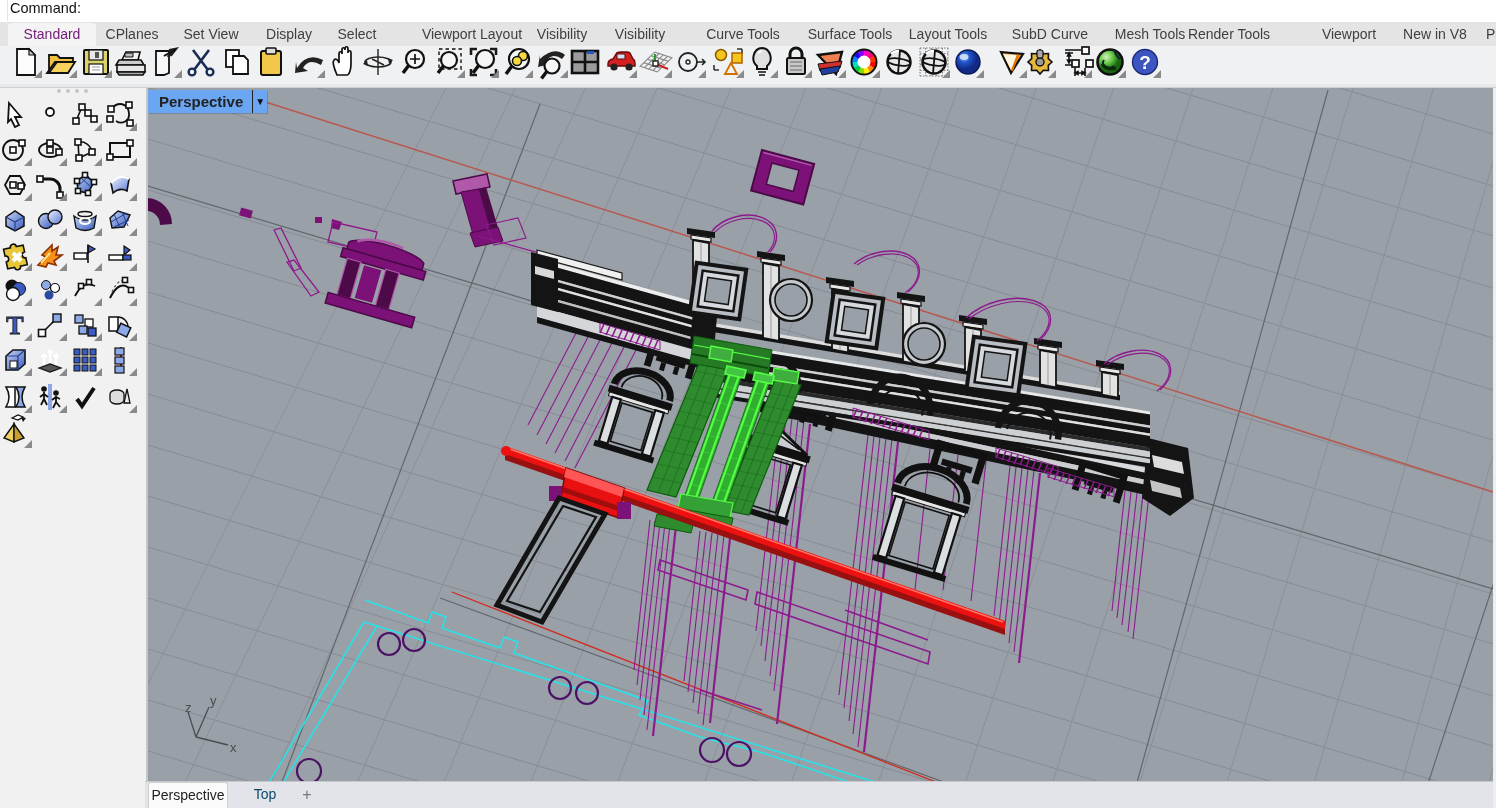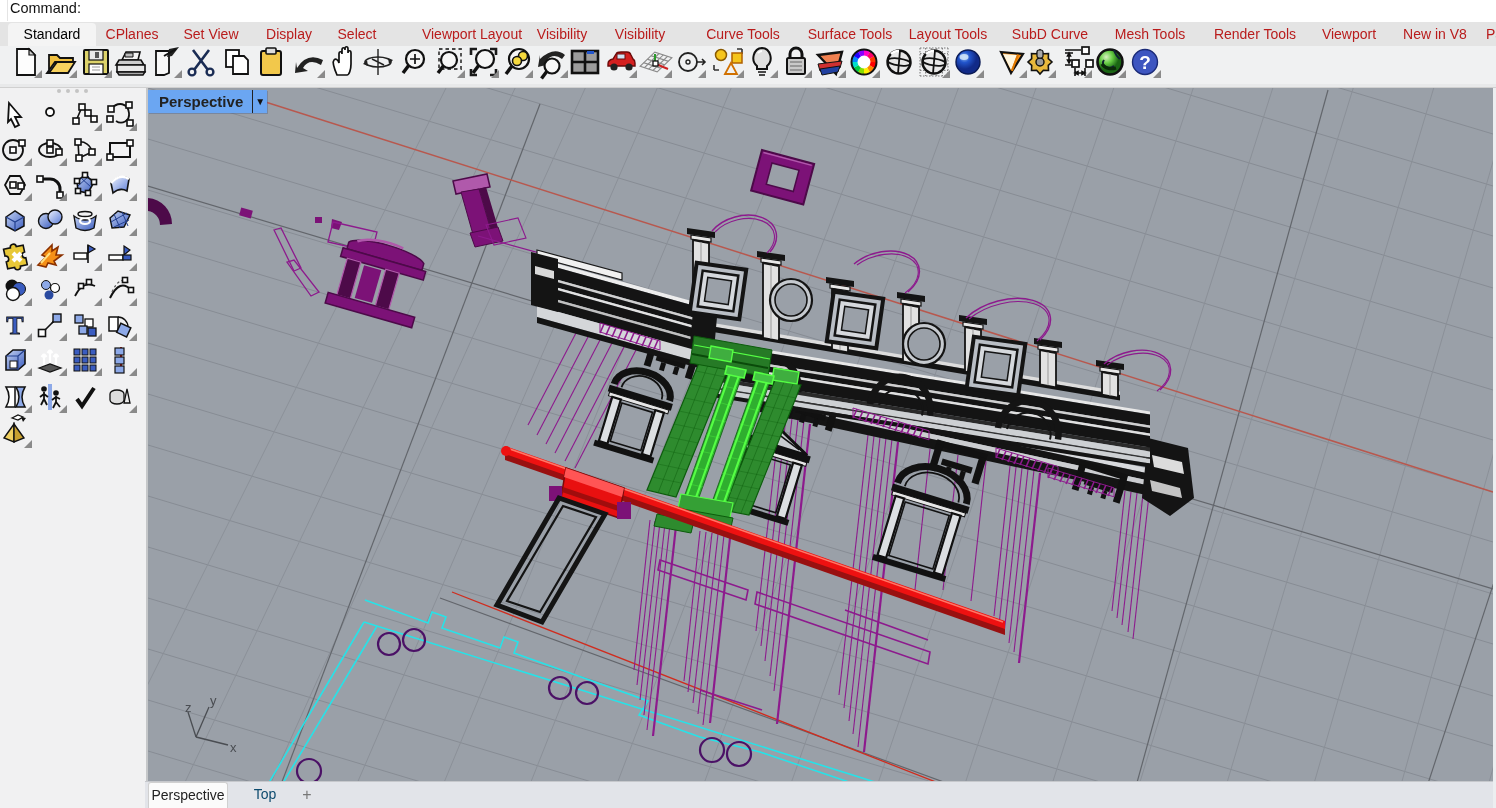--- a/index.html
+++ b/index.html
@@ -1,22 +1,22 @@
 <!DOCTYPE html>
 <html><head><meta charset="utf-8"><style>
 *{margin:0;padding:0;box-sizing:border-box}
 html,body{width:1496px;height:808px;overflow:hidden;font-family:"Liberation Sans",sans-serif;background:#fff}
 #page{position:relative;width:1496px;height:808px}
 #cmdbar{position:absolute;left:0;top:0;width:1496px;height:22px;background:#fff}
 #cmdline{position:absolute;left:7px;top:0;width:1px;height:21px;background:#e4e4e4}
 #cmdbar span{position:absolute;left:10px;top:0px;font-size:14.5px;font-weight:normal;color:#111}
 #tbdots{position:absolute;left:8px;top:50px;width:4px;height:26px;background:radial-gradient(circle 2px at 2px 3px,#b9b9b9 60%,transparent 61%),radial-gradient(circle 2px at 2px 12px,#b9b9b9 60%,transparent 61%),radial-gradient(circle 2px at 2px 21px,#b9b9b9 60%,transparent 61%)}
 #tabstrip{position:absolute;left:0;top:22px;width:1496px;height:24px;background:#e4e4e4}
-.tab{position:absolute;top:0;height:24px;line-height:24px;text-align:center;font-size:14px;color:#b91c1c}
-.tab.active{background:#f4f4f4;color:#000000;border-radius:4px 4px 0 0;top:1px;height:23px;line-height:22px}
+.tab{position:absolute;top:0;height:24px;line-height:24px;text-align:center;font-size:14px;color:#404040}
+.tab.active{background:#f4f4f4;color:#701a75;border-radius:4px 4px 0 0;top:1px;height:23px;line-height:22px}
 #toolbar{position:absolute;left:0;top:46px;width:1496px;height:38px;background:#f0f1f2}
 #tbline{position:absolute;left:0;top:84px;width:1496px;height:4px;background:#e8e9ea;border-bottom:1px solid #d0d0d0}
 #sidebar{position:absolute;left:0;top:88px;width:148px;height:720px;background:#f1f1f2;border-right:2px solid #c5c7c9}
 #sbdots{position:absolute;left:57px;top:1px;width:40px;height:5px}
 #viewport{position:absolute;left:148px;top:88px;width:1345px;height:693px}
 #vplabel{position:absolute;left:148px;top:90px;height:23px;background:#6ba6f2;font-size:15px;font-weight:bold;color:#222;display:flex;align-items:center;box-shadow:1px 1px 0 rgba(60,90,140,.35)}
 #vplabel .txt{padding:0 9px 0 11px}
 #vplabel .arr{width:15px;height:100%;border-left:1.5px solid #222;display:flex;align-items:center;justify-content:center;font-size:10px;color:#111}
 #botbar{position:absolute;left:145px;top:781px;width:1351px;height:27px;background:#e2e4e9;border-top:1px solid #c6c8cc}
 #botleft{position:absolute;left:0;top:781px;width:145px;height:27px;background:#f1f1f2}
@@ -41,21 +41,21 @@
       <div class="tab" style="left:234px;width:110px">Display</div>
       <div class="tab" style="left:302px;width:110px">Select</div>
       <div class="tab" style="left:417px;width:110px">Viewport Layout</div>
       <div class="tab" style="left:507px;width:110px">Visibility</div>
       <div class="tab" style="left:585px;width:110px">Visibility</div>
       <div class="tab" style="left:688px;width:110px">Curve Tools</div>
       <div class="tab" style="left:795px;width:110px">Surface Tools</div>
       <div class="tab" style="left:893px;width:110px">Layout Tools</div>
       <div class="tab" style="left:995px;width:110px">SubD Curve</div>
       <div class="tab" style="left:1095px;width:110px">Mesh Tools</div>
-      <div class="tab" style="left:1200px;width:110px">Render Tools</div>
+      <div class="tab" style="left:1174px;width:110px">Render Tools</div>
       <div class="tab" style="left:1294px;width:110px">Viewport</div>
       <div class="tab" style="left:1380px;width:110px">New in V8</div>
       <div class="tab" style="left:1486px;width:60px;text-align:left">Pa</div>
     </div>
 <div id="toolbar"></div>
 <svg width="1496" height="88" viewBox="0 0 1496 88" style="position:absolute;left:0;top:0">
       <g transform="translate(26,62)">
         <path d="M-9,-13 h12 l6,6 v20 h-18 z" fill="#fdfdfd" stroke="#111" stroke-width="1.8"></path>
         <path d="M3,-13 v6 h6 z" fill="#ccc" stroke="#111" stroke-width="1.2"></path>
         <polygon points="8,16 16,16 16,8" fill="#8a8a8a"></polygon>

